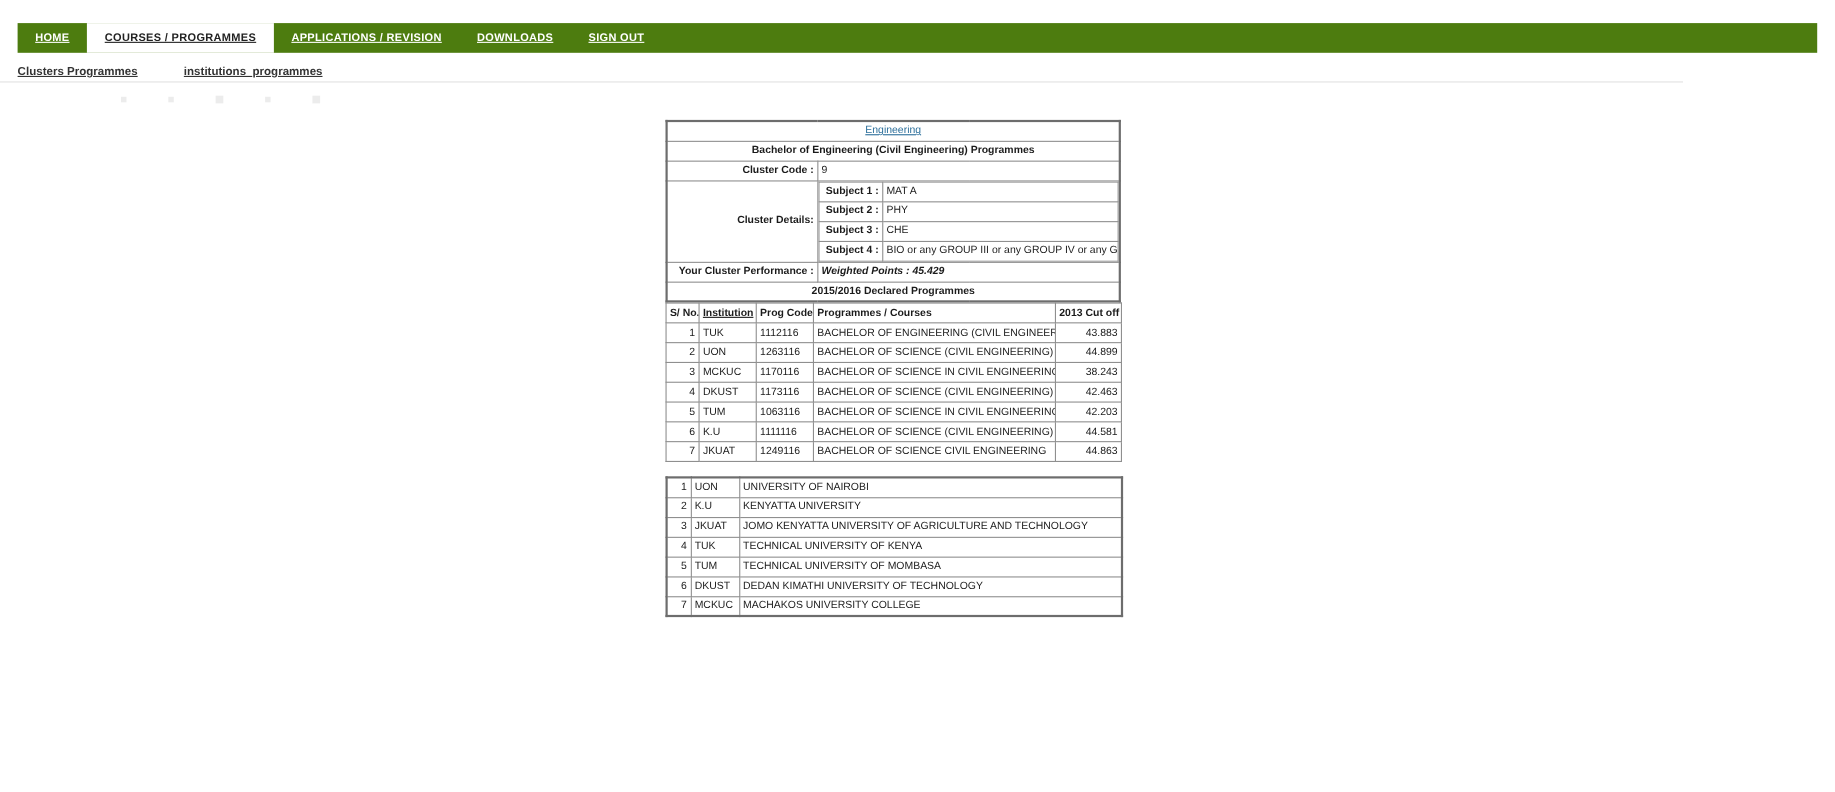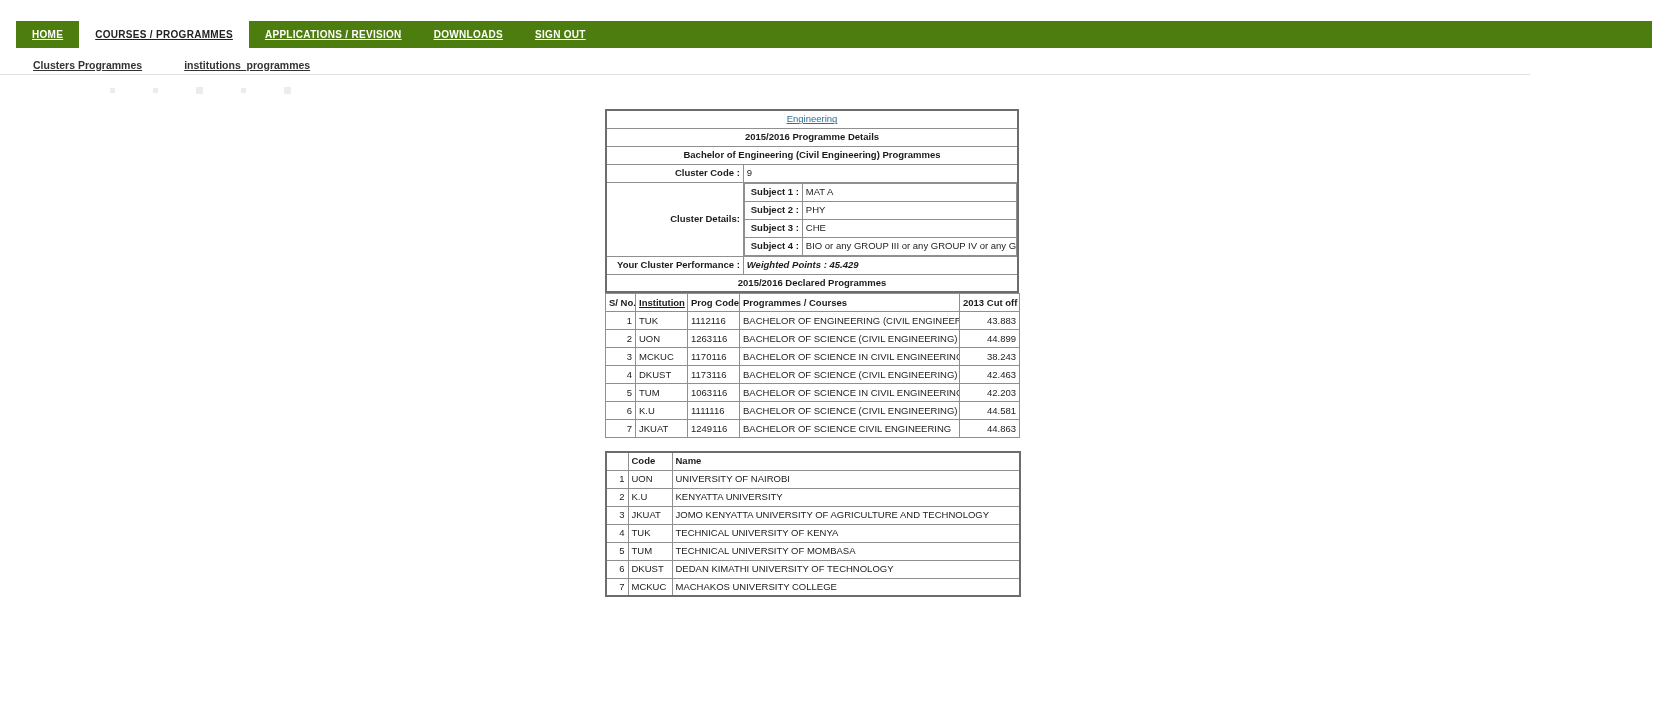--- a/index.html
+++ b/index.html
@@ -39,21 +39,20 @@
     background: #ffffff;
     color: #222222;
   }
   
   .subnav {
     position: absolute;
     left: 16px; top: 54px;
     width: 1636px; height: 22px;
     display: flex;
     align-items: center;
-    margin-left: 17px;
   }
   .subnav-item {
     font-size: 10.5px;
     font-weight: bold;
     color: #333333;
     text-decoration: underline;
     margin-right: 42px;
     white-space: nowrap;
     cursor: pointer;
   }
@@ -148,23 +147,20 @@
 </div>
 
 <div class="doc">
 
   <table class="t outer-box">
     <tbody>
         <tr class="rowh">
       <td colspan="3" class="ctr">
         <span class="link">Engineering</span>
       </td>
-    </tr>
-    <tr class="rowh">
-      <td colspan="3" class="ctr title-cell">2015/2016 Programme Details</td>
     </tr>
     <tr class="rowh">
       <td colspan="3" class="ctr title-cell">Bachelor of Engineering (Civil Engineering) Programmes</td>
     </tr>
     <tr class="rowh">
       <td class="clus-label" style="width:130px">Cluster Code :</td>
       <td colspan="2">9</td>
     </tr>
     <tr>
       <td class="clus-label">Cluster Details:</td>
@@ -273,25 +269,20 @@
 
   <div class="spacer"></div>
 
   <table class="t outer-box kt">
     <colgroup>
       <col style="width:22px">
         <col style="width:44px">
         <col style="width:348px">
     </colgroup>
     <tbody>
-    <tr class="rowh" id="key-head">
-          <td class="bold"></td>
-          <td class="bold">Code</td>
-          <td class="bold">Name</td>
-        </tr>
     </tbody>
       <tbody id="key-body">
         <tr class="rowh">
           <td class="rt">1</td>
           <td>UON</td>
           <td>UNIVERSITY OF NAIROBI</td>
         </tr>
         <tr class="rowh">
           <td class="rt">2</td>
           <td>K.U</td>

